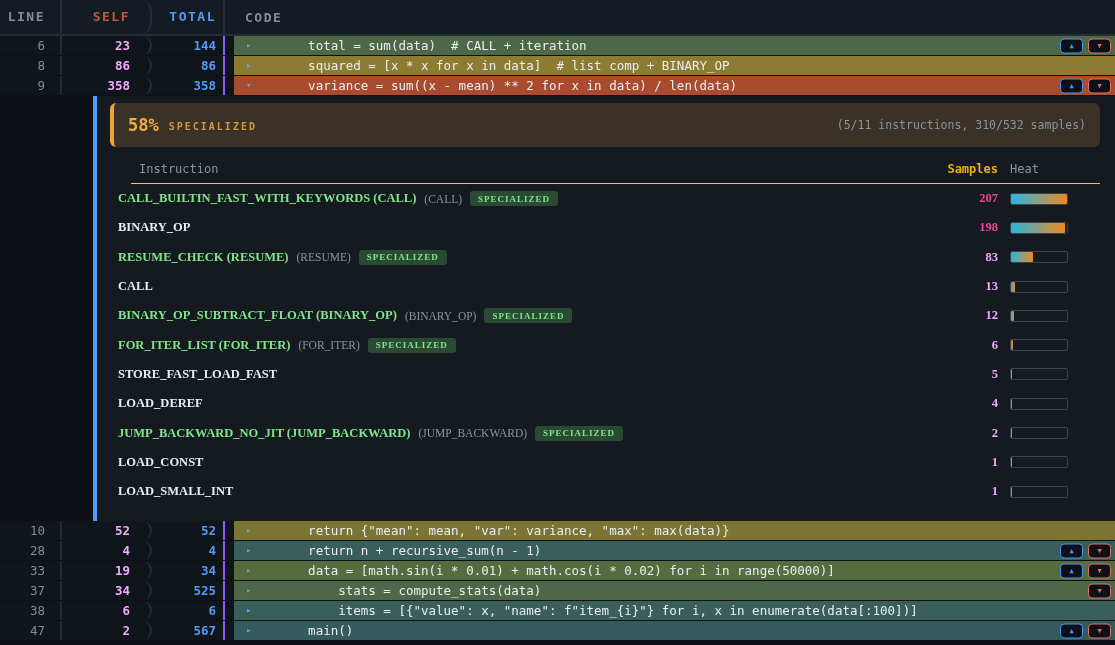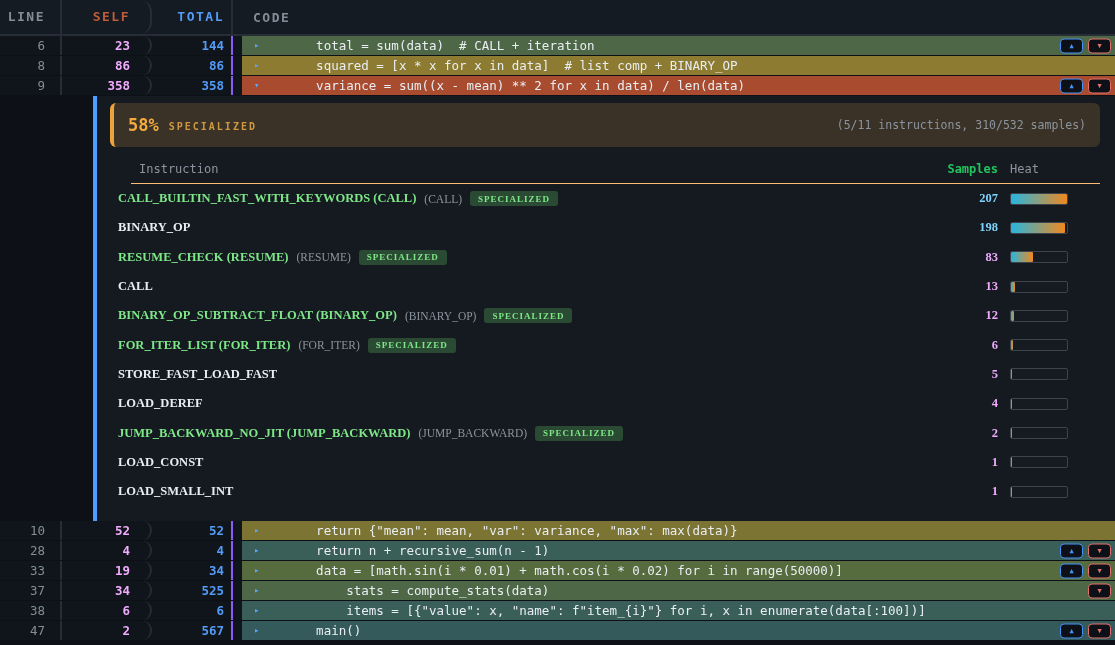--- a/index.html
+++ b/index.html
@@ -10,21 +10,21 @@
     color:#e6edf3;
   }
   
   .thead {
     display:flex; height:36px; align-items:center;
     background:#151b23; border-bottom:2px solid #262d36;
     font-size:13px; font-weight:bold; letter-spacing:1.5px; color:#848d97;
   }
   .c-line  { width:62px;  text-align:right; padding-right:15px; }
   .c-self  { width:90px;  text-align:right; padding-right:20px;border-radius:12px; }
-  .c-total { width:81px;  text-align:right; padding-right:7px;  }
+  .c-total { width:73px;  text-align:right; padding-right:7px;  }
   .c-code  { flex:1; padding-left:20px; }
   .thead .c-line, .thead .c-self, .thead .c-total { align-self:stretch; line-height:34px; border-right:2px solid #262d36; }
   .thead .c-self  { color:#bd5d3a; }
   .thead .c-total { color:#539bf5; }
 
   .crow { display:flex; height:20px; background:#10151c; border-bottom:1px solid #0d1117; font-size:12.5px; }
   .crow .c-line  { color:#848d97; line-height:19px; border-right:2px solid #262d36; }
   .crow .c-self  { color:#f0abfc; font-weight:bold; line-height:19px; border-right:2px solid #262d36; }
   .crow .c-total { color:#539bf5; font-weight:bold; line-height:19px; border-right:2px solid #8b5cf6; }
   .codecell { flex:1; margin-left:9px; display:flex; align-items:center; position:relative; }
@@ -51,35 +51,35 @@
   }
   .pct { color:#f3ab3f; font-size:17px; font-weight:bold; }
   .spec-label { color:#cf9740; font-size:10px; font-weight:bold; letter-spacing:2px; margin-left:10px; margin-top:3px; }
   .detail { margin-left:auto; color:#8b949e; font-size:11.5px; }
 
   .ithead {
     display:flex; align-items:center; height:29px; margin-top:8px;
     border-bottom:1px solid #fdba74; color:#8b949e; font-size:12px; padding-left:8px;margin-left:21px;
   }
   .ith-name { flex:1; }
-  .ith-samples { width:80px; text-align:right; color:#22c55e; font-weight:bold; }
+  .ith-samples { width:80px; text-align:right; color:#eab308; font-weight:bold; }
   .ith-heat { width:102px; padding-left:12px; }
 
   .irow { display:flex; align-items:center; height:29.3px; padding-left:8px;font-family:Liberation Serif, serif; }
   .iname { flex:1; display:flex; align-items:center; gap:8px; min-width:0; }
   .opname { font-weight:bold; font-size:12.5px; }
   .opname.spec { color:#7ee787; }
   .opname.plain { color:#e6edf3; }
   .base { color:#8b949e; font-size:11.5px; }
   .badge {
     background:#2b4a33; color:#7ee787; font-size:9px; font-weight:bold;
     letter-spacing:1px; padding:2.5px 8px; border-radius:3px; flex:none;
   }
   .isamples { width:80px; text-align:right; font-weight:bold; font-size:12.5px; }
-  .isamples.hot  { color:#7dd3fc; }
+  .isamples.hot  { color:#ec4899; }
   .isamples.cool { color:#f0abfc; }
   .iheat { width:102px; padding-left:12px; }
   .bar { width:58px; height:12px; border:1px solid #3d444d; border-radius:2px; background:#161b22; overflow:hidden; }
   .fill { height:100%; border-radius:1px; background:linear-gradient(90deg,#27b6e0,#f0881e); }
 </style>
 </head>
 <body>
 
 <div class="thead">
   <div class="c-line">LINE</div>

